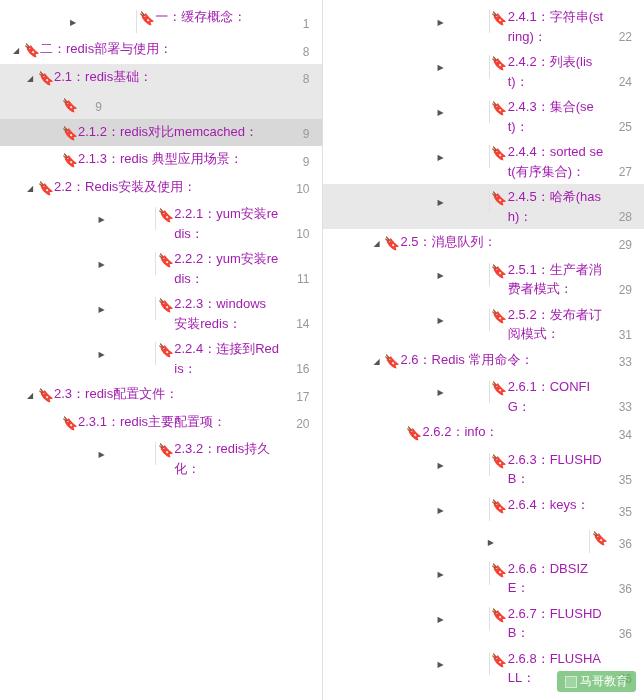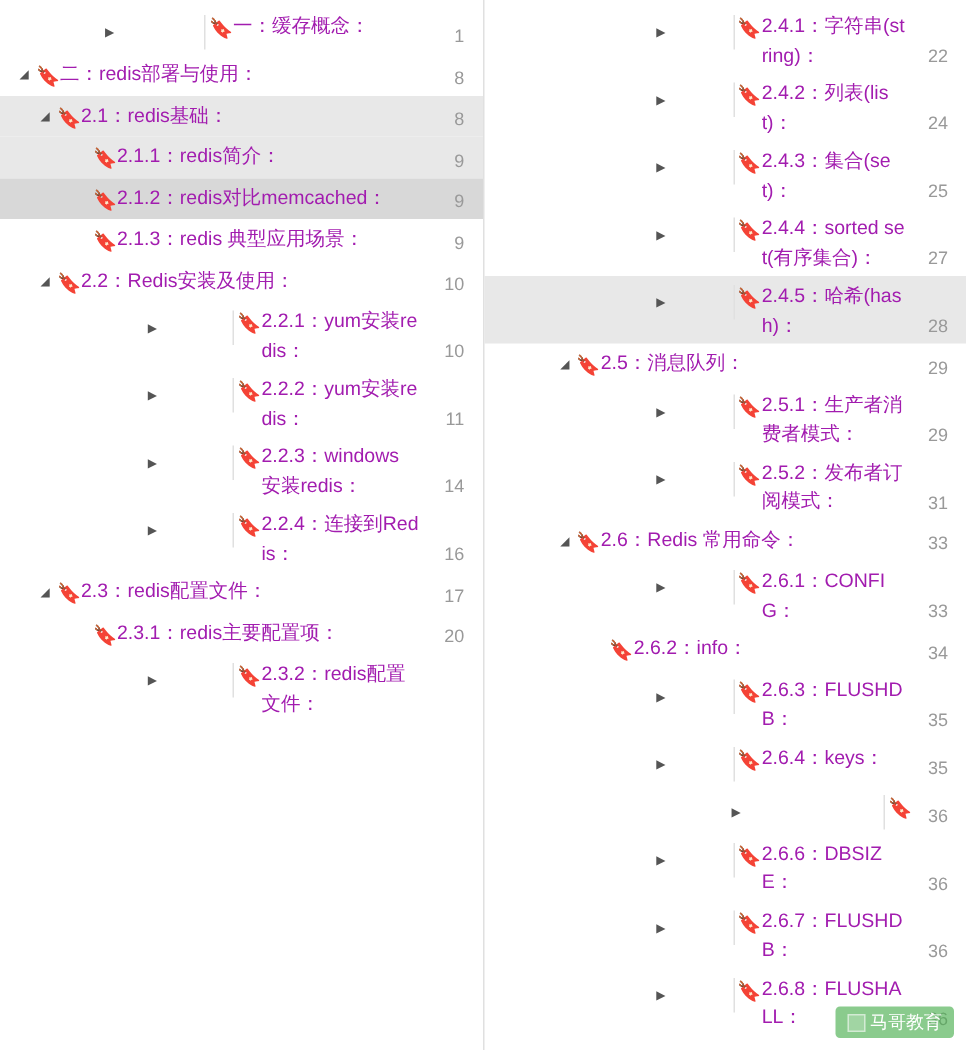--- a/index.html
+++ b/index.html
@@ -118,21 +118,20 @@
         <span class="indent i1"></span>
         <span class="arrow exp"></span>
         <span class="bm">🔖</span>
         <span class="label">2.1：redis基础：</span>
         <span class="page">8</span>
       </div>
       <div class="item highlight">
         <span class="indent i2"></span>
         <span class="arrow none"></span>
         <span class="bm">🔖</span>
-        <span class="label">2.1.1：redis简介：</span>
         <span class="page">9</span>
       </div>
       <div class="item active">
         <span class="indent i2"></span>
         <span class="arrow none"></span>
         <span class="bm">🔖</span>
         <span class="label">2.1.2：redis对比memcached：</span>
         <span class="page">9</span>
       </div>
       <div class="item">
@@ -188,21 +187,21 @@
         <span class="indent i2"></span>
         <span class="arrow none"></span>
         <span class="bm">🔖</span>
         <span class="label">2.3.1：redis主要配置项：</span>
         <span class="page">20</span>
       </div>
       <div class="item">
         <span class="indent i2"></span>
         <span class="arrow col"></span>
         <span class="bm">🔖</span>
-        <span class="label">2.3.2：redis配置文件：</span>
+        <span class="label">2.3.2：redis持久化：</span>
         <span class="page"></span>
       </div>
     </div>
   <div class="col" id="col-right">
       <div class="item">
         <span class="indent i3"></span>
         <span class="arrow col"></span>
         <span class="bm">🔖</span>
         <span class="label">2.4.1：字符串(string)：</span>
         <span class="page">22</span>

